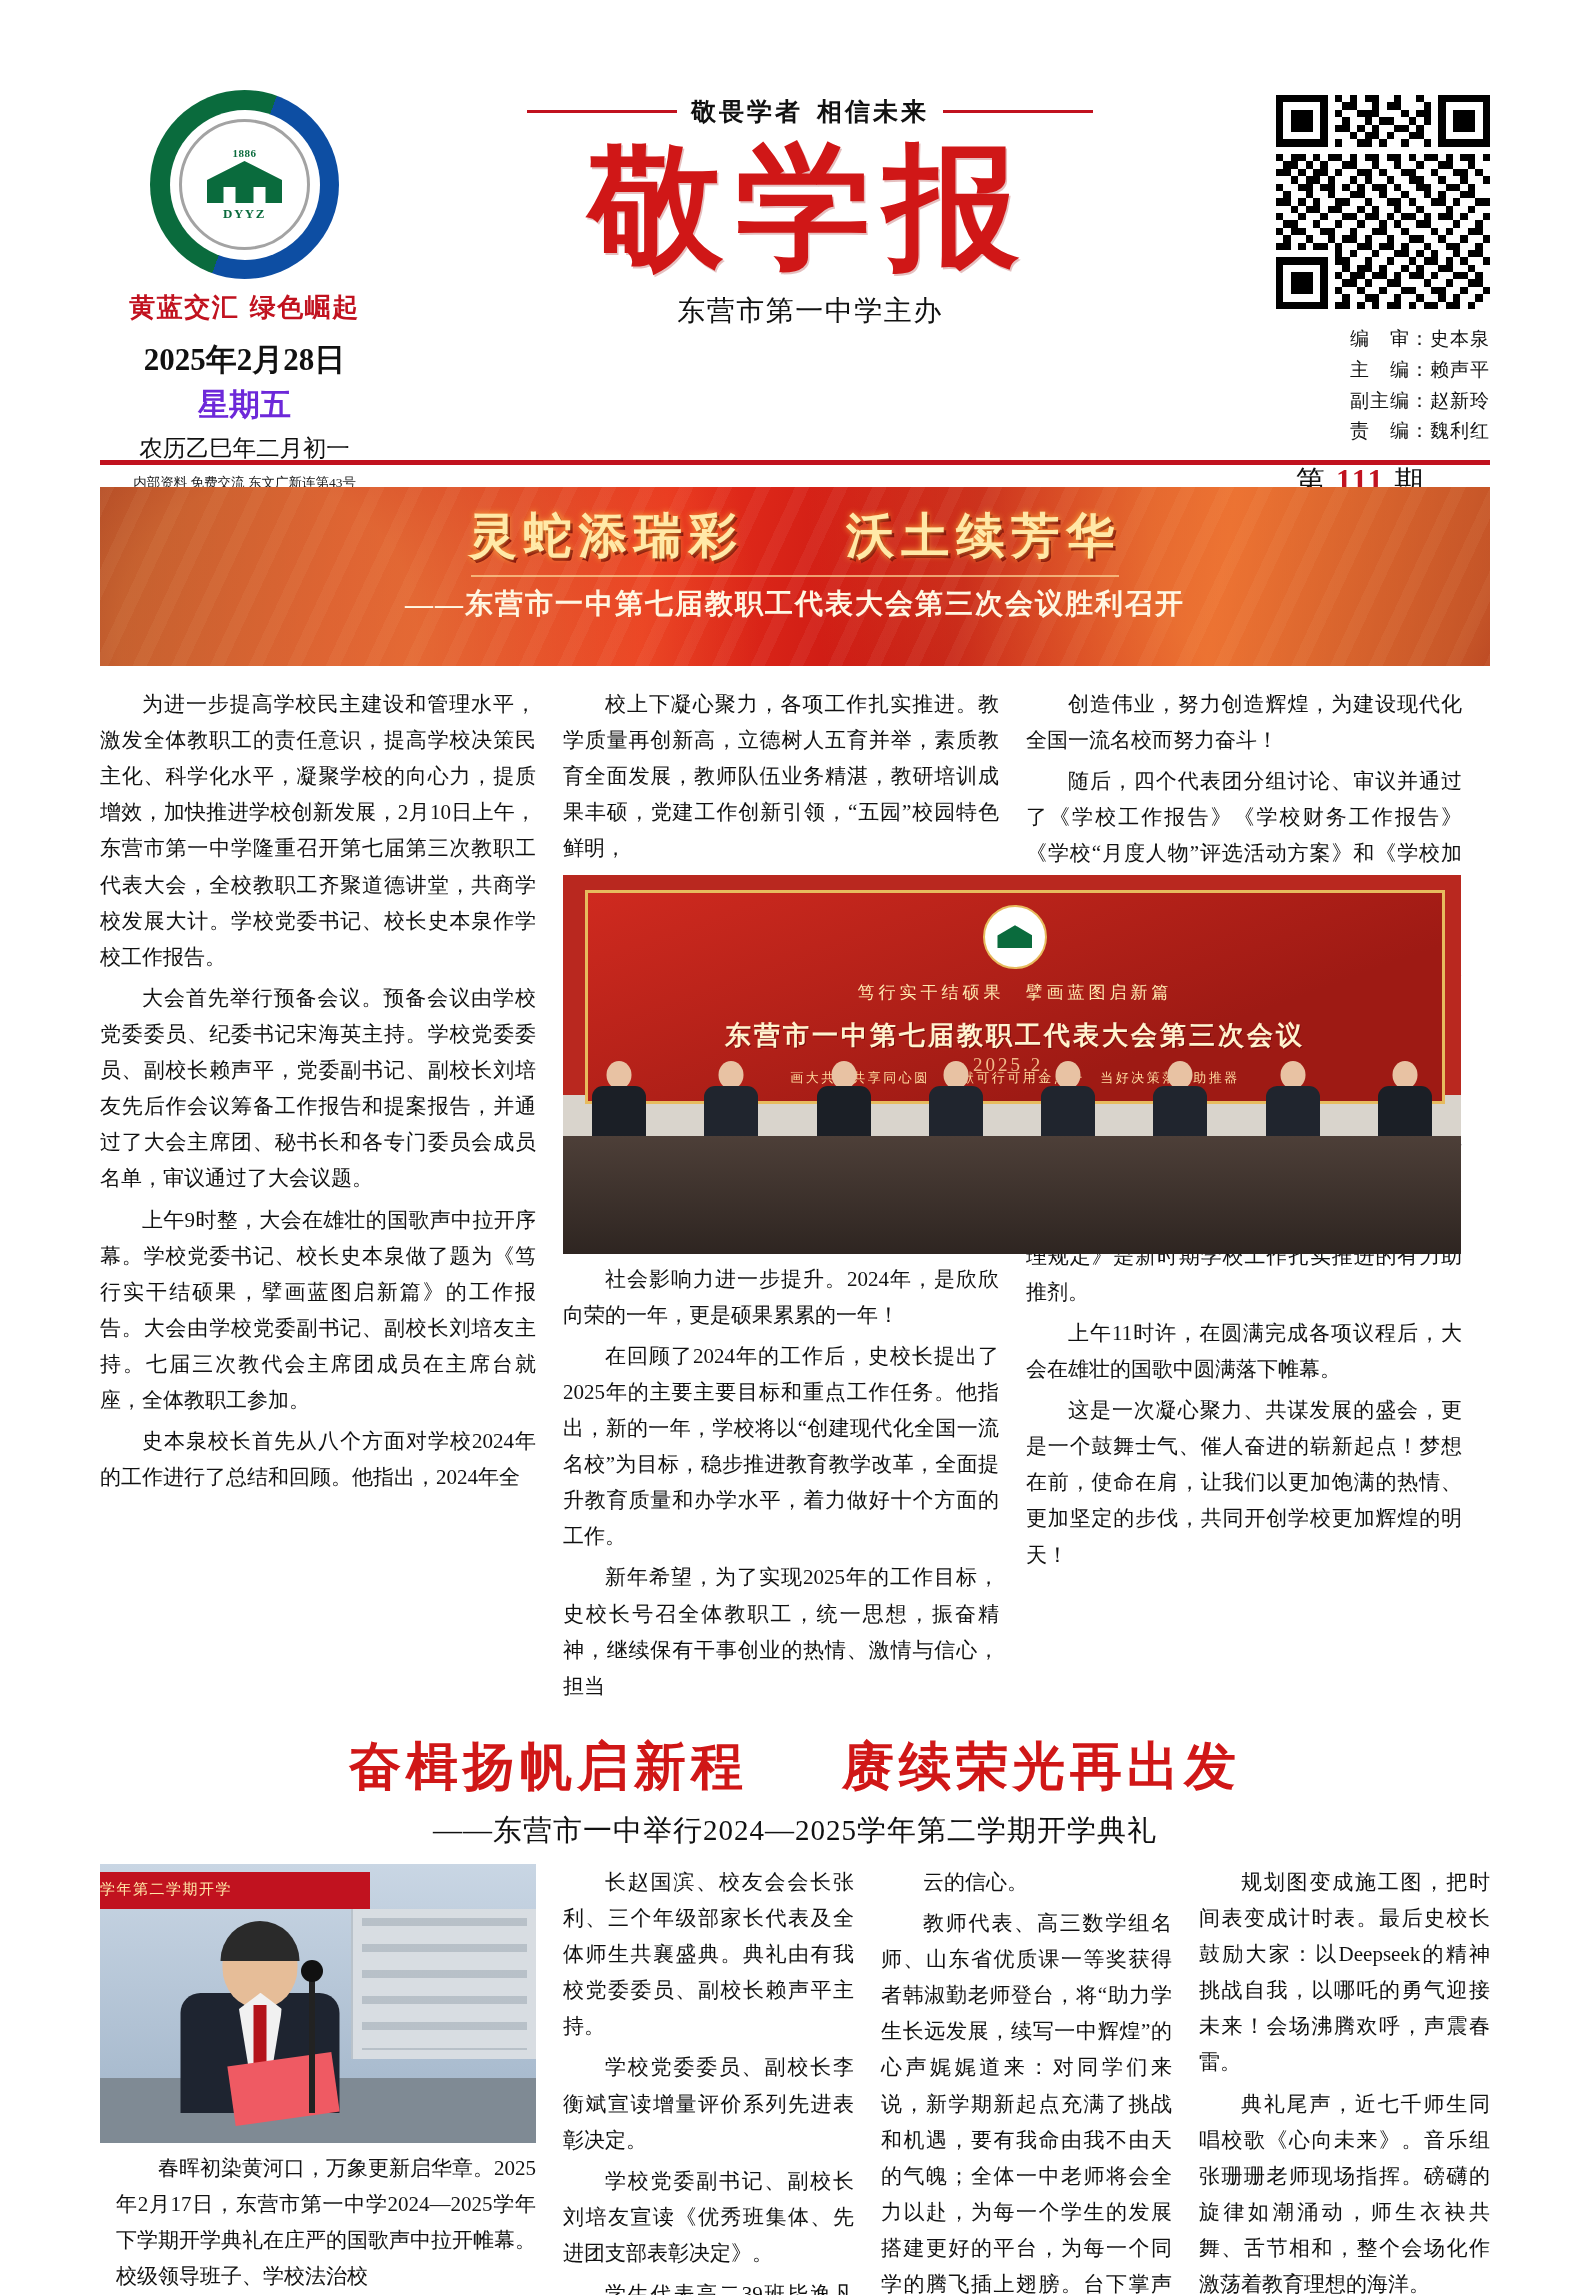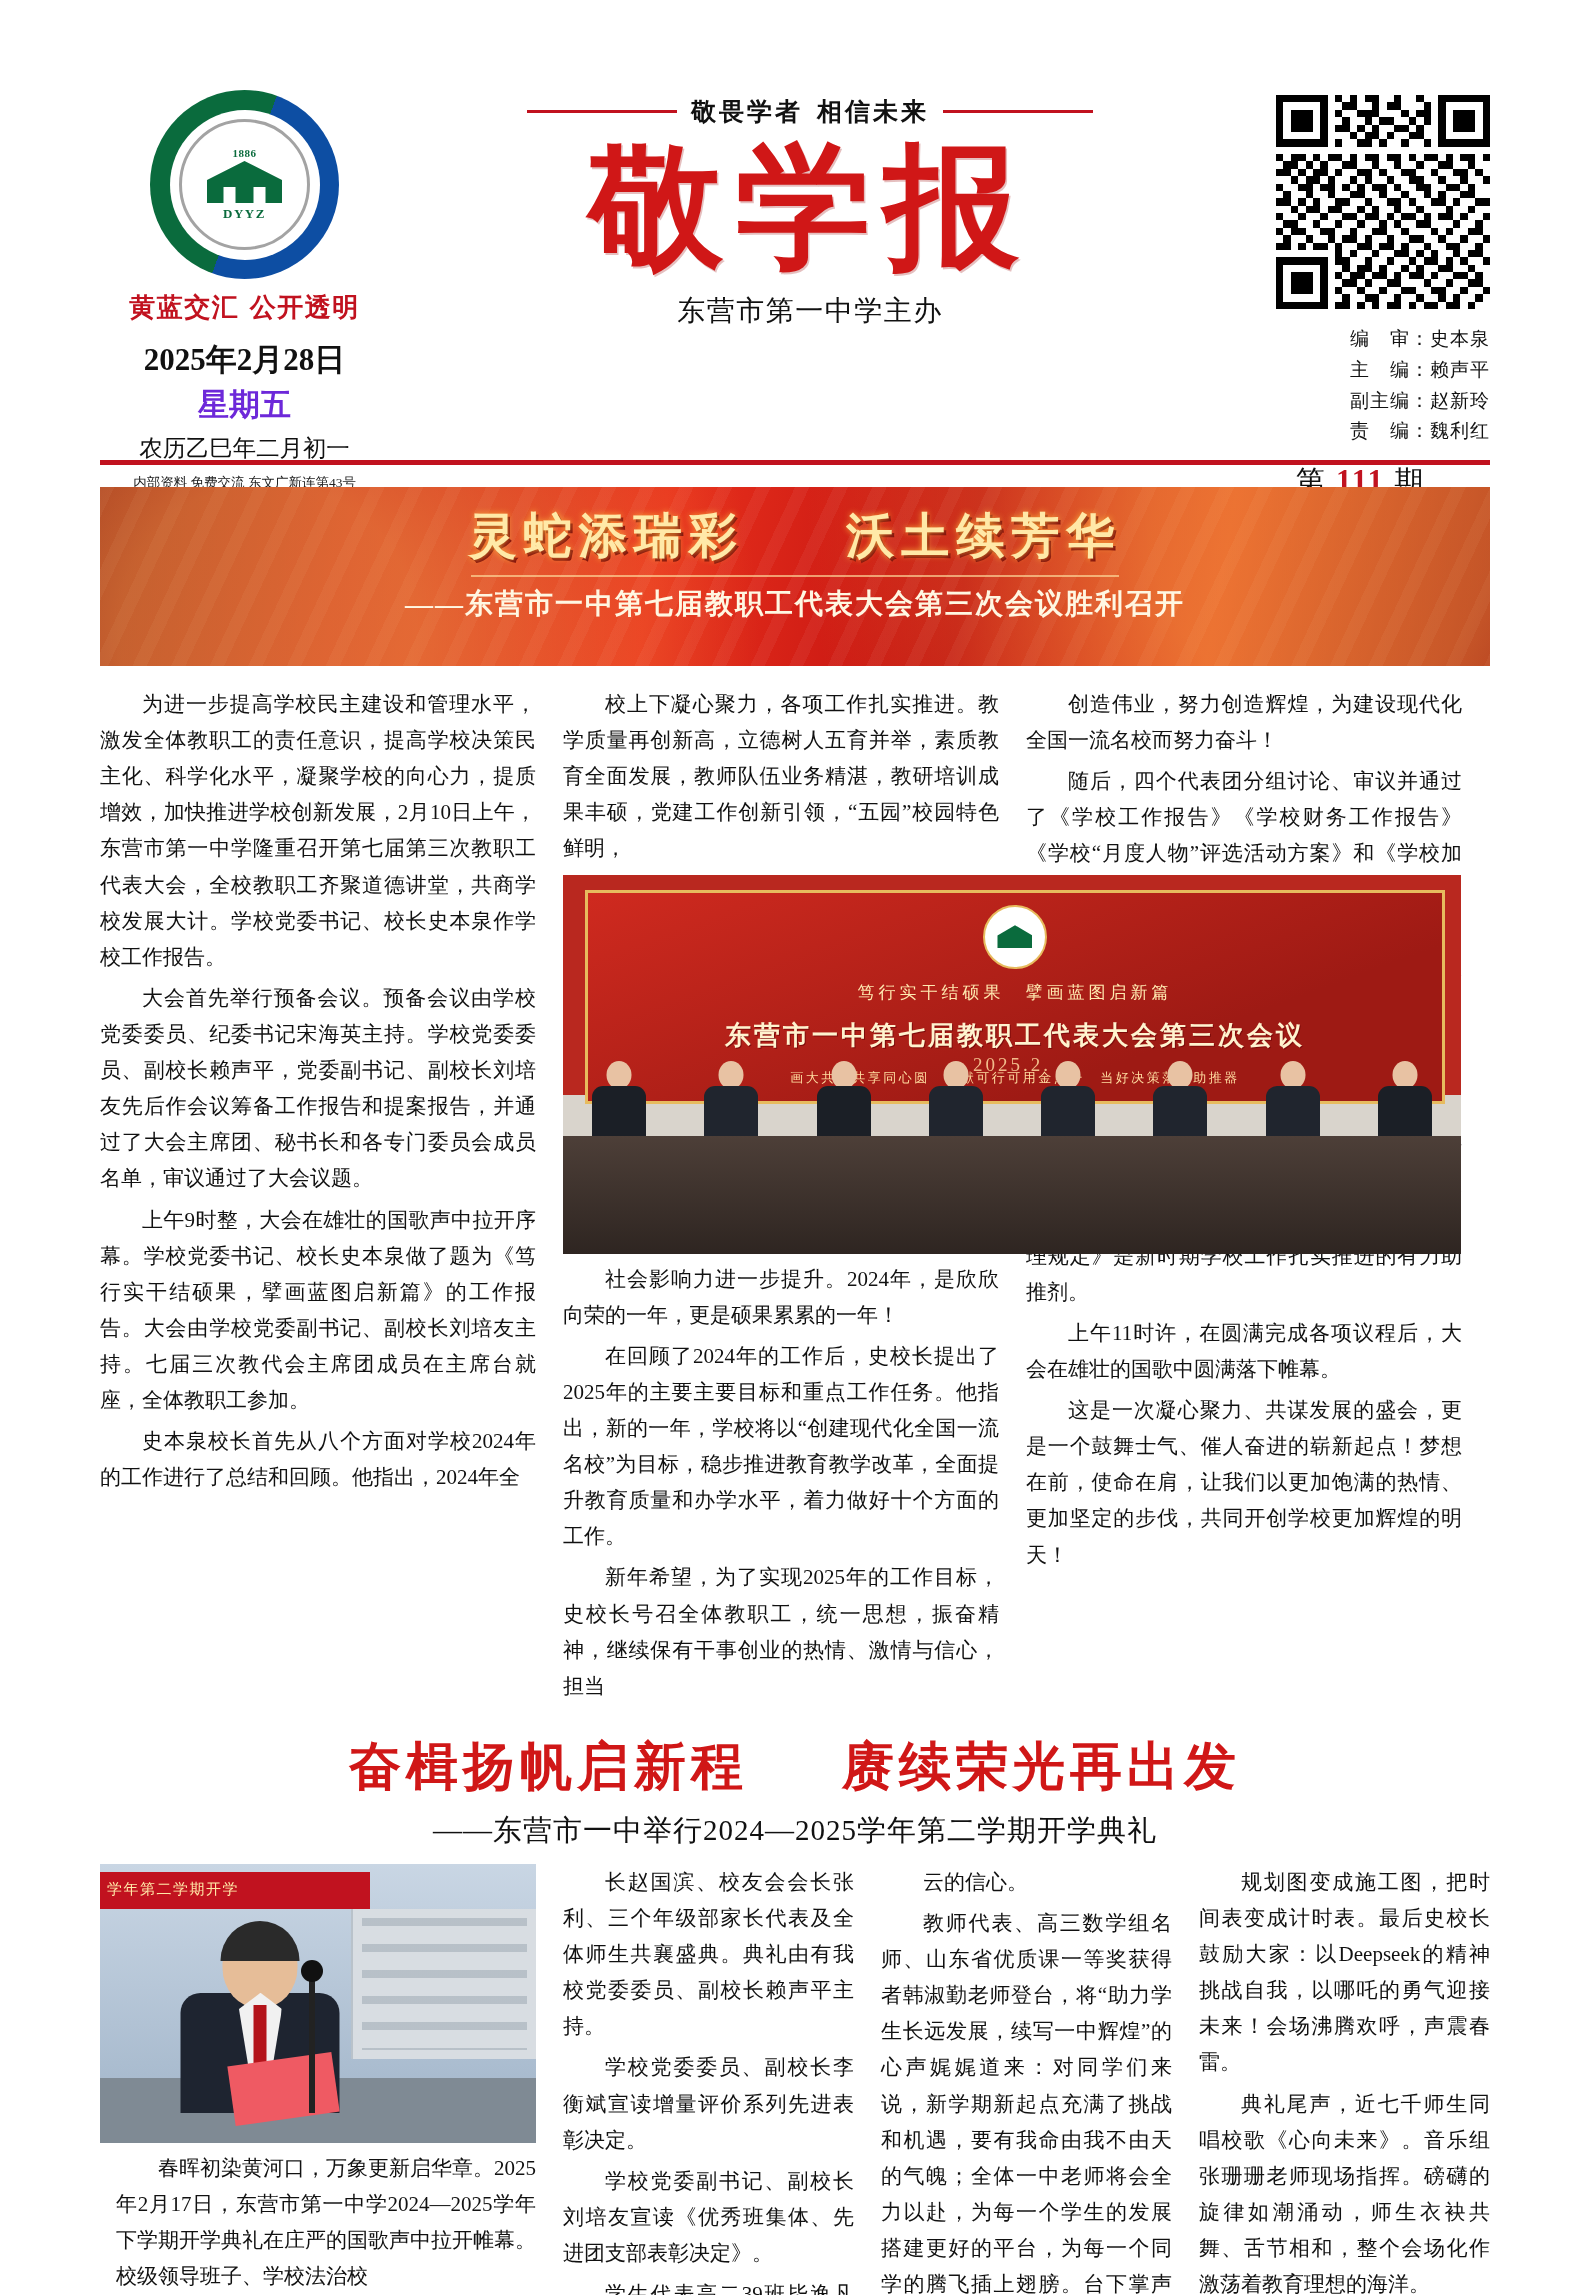--- a/index.html
+++ b/index.html
@@ -78,21 +78,21 @@
   .p1-date{position:absolute;left:50%;top:46%;transform:translateX(-50%);font-size:19px;color:#ffd9a0;letter-spacing:3px;opacity:.85;}
 
   
   .art2-head{text-align:center;margin-top:23px;}
   .art2-h1{font-size:52px;font-weight:bold;color:#d01717;letter-spacing:5px;font-family:"DejaVu Serif",serif;}
   .art2-h1 .gap{display:inline-block;width:48px;}
   .art2-sub{font-size:29px;margin-top:9px;letter-spacing:1px;color:#111;}
 
   .art2{display:flex;gap:27px;margin-top:13px;}
   .photo2{width:436px;height:279px;position:relative;overflow:hidden;background:linear-gradient(#c9d6e4,#9fb3c8);margin-bottom:7px;}
-  .p2-banner{position:absolute;left:0;top:8px;width:62%;height:37px;background:#c1121f;color:#ffe9a8;font-size:15px;display:flex;align-items:center;padding-left:7px;letter-spacing:1.5px;box-sizing:border-box;}
+  .p2-banner{position:absolute;left:0;top:8px;width:62%;height:37px;background:#c1121f;color:#ffe9a8;font-size:15px;display:flex;align-items:center;letter-spacing:1.5px;box-sizing:border-box;}
   .p2-bld{position:absolute;right:0;top:45px;width:42%;height:150px;background:#d8dde2;border-left:2px solid #b9c2ca;}
   .p2-bld:after{content:"";position:absolute;inset:9px;background:repeating-linear-gradient(#aab4bd 0 8px,#d8dde2 8px 26px);opacity:.7;}
   .p2-ground{position:absolute;left:0;right:0;bottom:0;height:65px;background:#7f8a94;}
   .p2-person{position:absolute;left:18%;bottom:30px;width:164px;height:189px;}
   .p2-person .head{position:absolute;left:50%;transform:translateX(-50%);top:0;width:75px;height:84px;border-radius:48%;background:#e6bd98;}
   .p2-person .hair{position:absolute;left:50%;transform:translateX(-50%);top:-3px;width:79px;height:40px;border-radius:40px 40px 0 0;background:#2a2a2a;}
   .p2-person .suitb{position:absolute;bottom:0;left:50%;transform:translateX(-50%);width:159px;height:120px;border-radius:20px 20px 0 0;background:#1e2430;}
   .p2-person .shirt{position:absolute;bottom:30px;left:50%;transform:translateX(-50%);width:43px;height:90px;background:#f1f1f1;clip-path:polygon(50% 0,100% 18%,72% 100%,28% 100%,0 18%);}
   .p2-person .tie{position:absolute;bottom:43px;left:50%;transform:translateX(-50%);width:13px;height:65px;background:#b3141b;}
   .p2-paper{position:absolute;left:30%;bottom:24px;width:105px;height:60px;background:#ef5a63;transform:rotate(-8deg);}
@@ -113,21 +113,21 @@
     <div class="mast-left">
       <div class="logo">
         <div class="logo-inner">
           <div class="logo-badge">
             <div class="logo-year">1886</div>
             <div class="logo-gate"></div>
             <div class="logo-abbr">DYYZ</div>
           </div>
         </div>
       </div>
-      <div class="slogan">黄蓝交汇 公开透明</div>
+      <div class="slogan">黄蓝交汇 绿色崛起</div>
       <div class="pubdate">2025年2月28日</div>
       <div class="pubweek">星期五</div>
       <div class="publunar">农历乙巳年二月初一</div>
       <div class="pubnote">内部资料 免费交流 东文广新连第43号</div>
     </div>
 
     <div class="mast-mid">
       <div class="tagline">
         <span class="tag-rule"></span>
         <span>敬畏学者</span>

